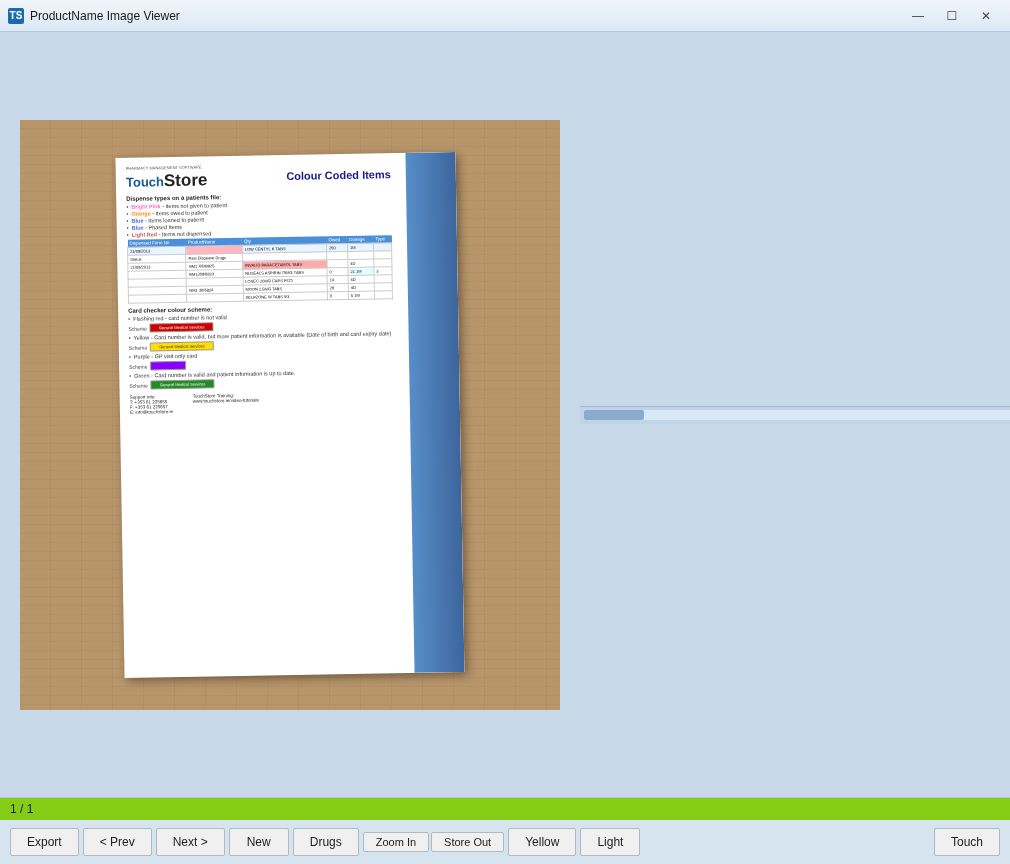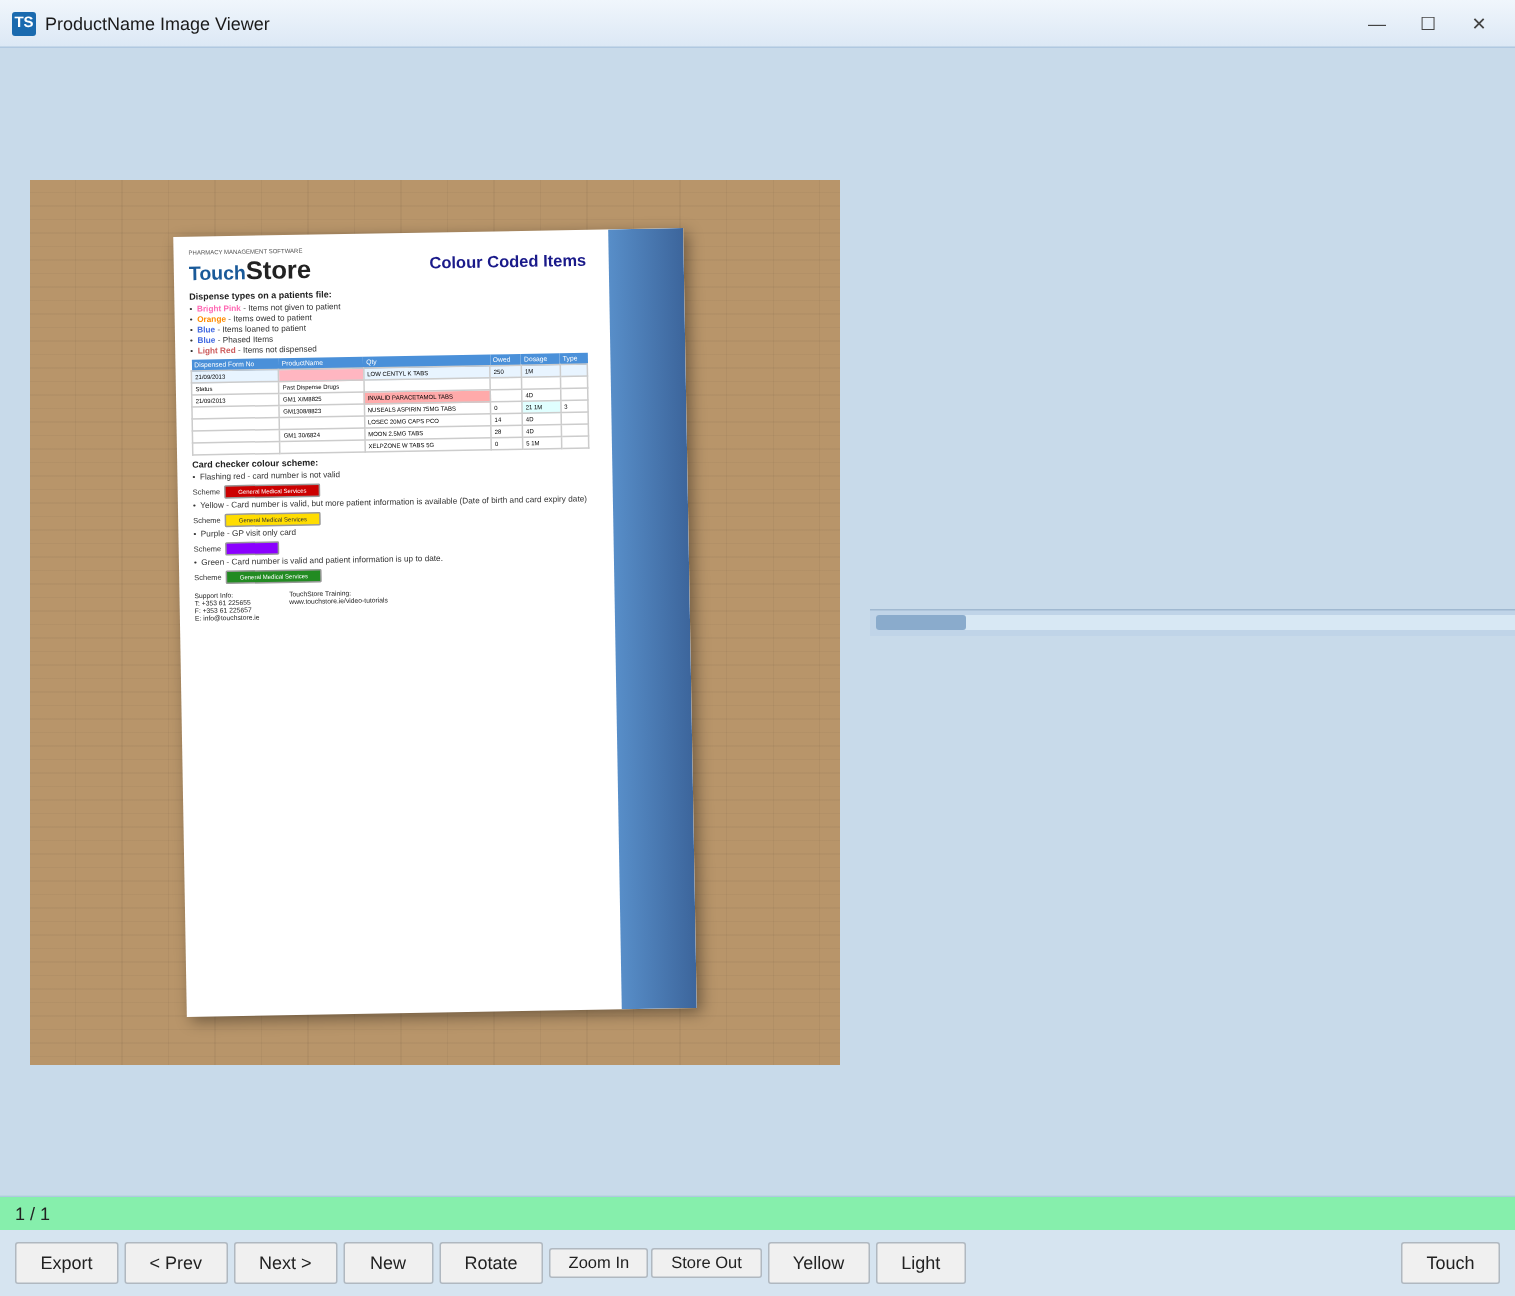--- a/index.html
+++ b/index.html
@@ -285,21 +285,21 @@
       width: 60px;
       height: 100%;
       background: #8aabcc;
       border-radius: 2px;
       position: absolute;
       left: 0;
     }
 
     
     #bottom-bar {
-      background: #86efac;
+      background: #84cc16;
       border-top: 1px solid #b0c8e0;
       flex-shrink: 0;
     }
 
     #page-info-bar {
       padding: 4px 10px;
       font-size: 12px;
       color: #222;
     }
 
@@ -525,21 +525,21 @@
 
 <div id="bottom-bar">
   <div id="page-info-bar">
     <span>1 / 1</span>
   </div>
   <div id="toolbar">
     <button class="toolbar-btn">Export</button>
     <button class="toolbar-btn">&lt; Prev</button>
     <button class="toolbar-btn">Next &gt;</button>
     <button class="toolbar-btn">New</button>
-    <button class="toolbar-btn">Rotate</button>
+    <button class="toolbar-btn">Drugs</button>
     <div id="zoom-group">
       <button class="zoom-btn">Zoom In</button>
       <button class="zoom-btn">Store Out</button>
     </div>
     <button class="toolbar-btn">Yellow</button>
     <button class="toolbar-btn">Light</button>
     <div id="toolbar-spacer"></div>
     <button class="toolbar-btn">Touch</button>
   </div>
 </div>

